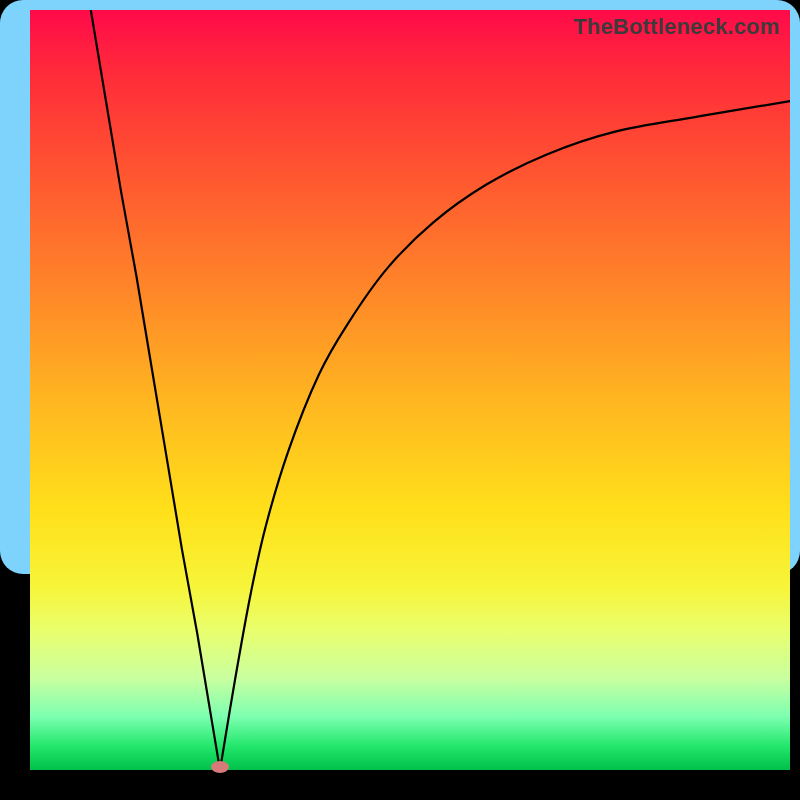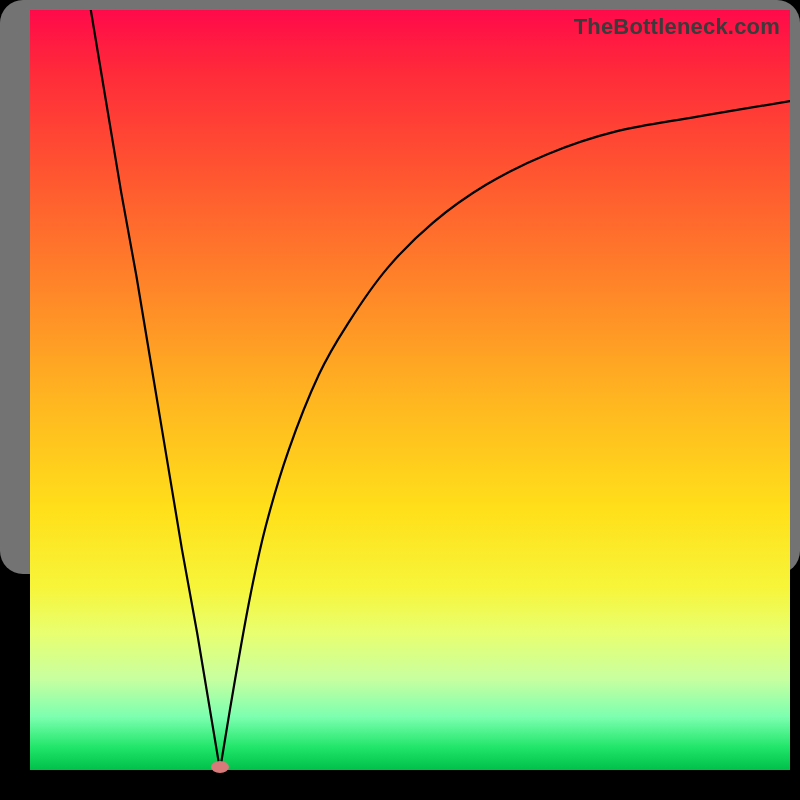--- a/index.html
+++ b/index.html
@@ -8,21 +8,21 @@
     width: 800px;
     height: 800px;
     background: #000;
     overflow: hidden;
     font-family: Arial, Helvetica, sans-serif;
   }
   .stage {
     position: relative;
     width: 800px;
     height: 574px;
-    background: #737373;
+    background: #7dd3fc;
     border-radius: 23px;
   }
   .plot {
     position: absolute;
     left: 30px;
     top: 10px;
     width: 760px;
     height: 760px;
     background: linear-gradient(
       to bottom,

